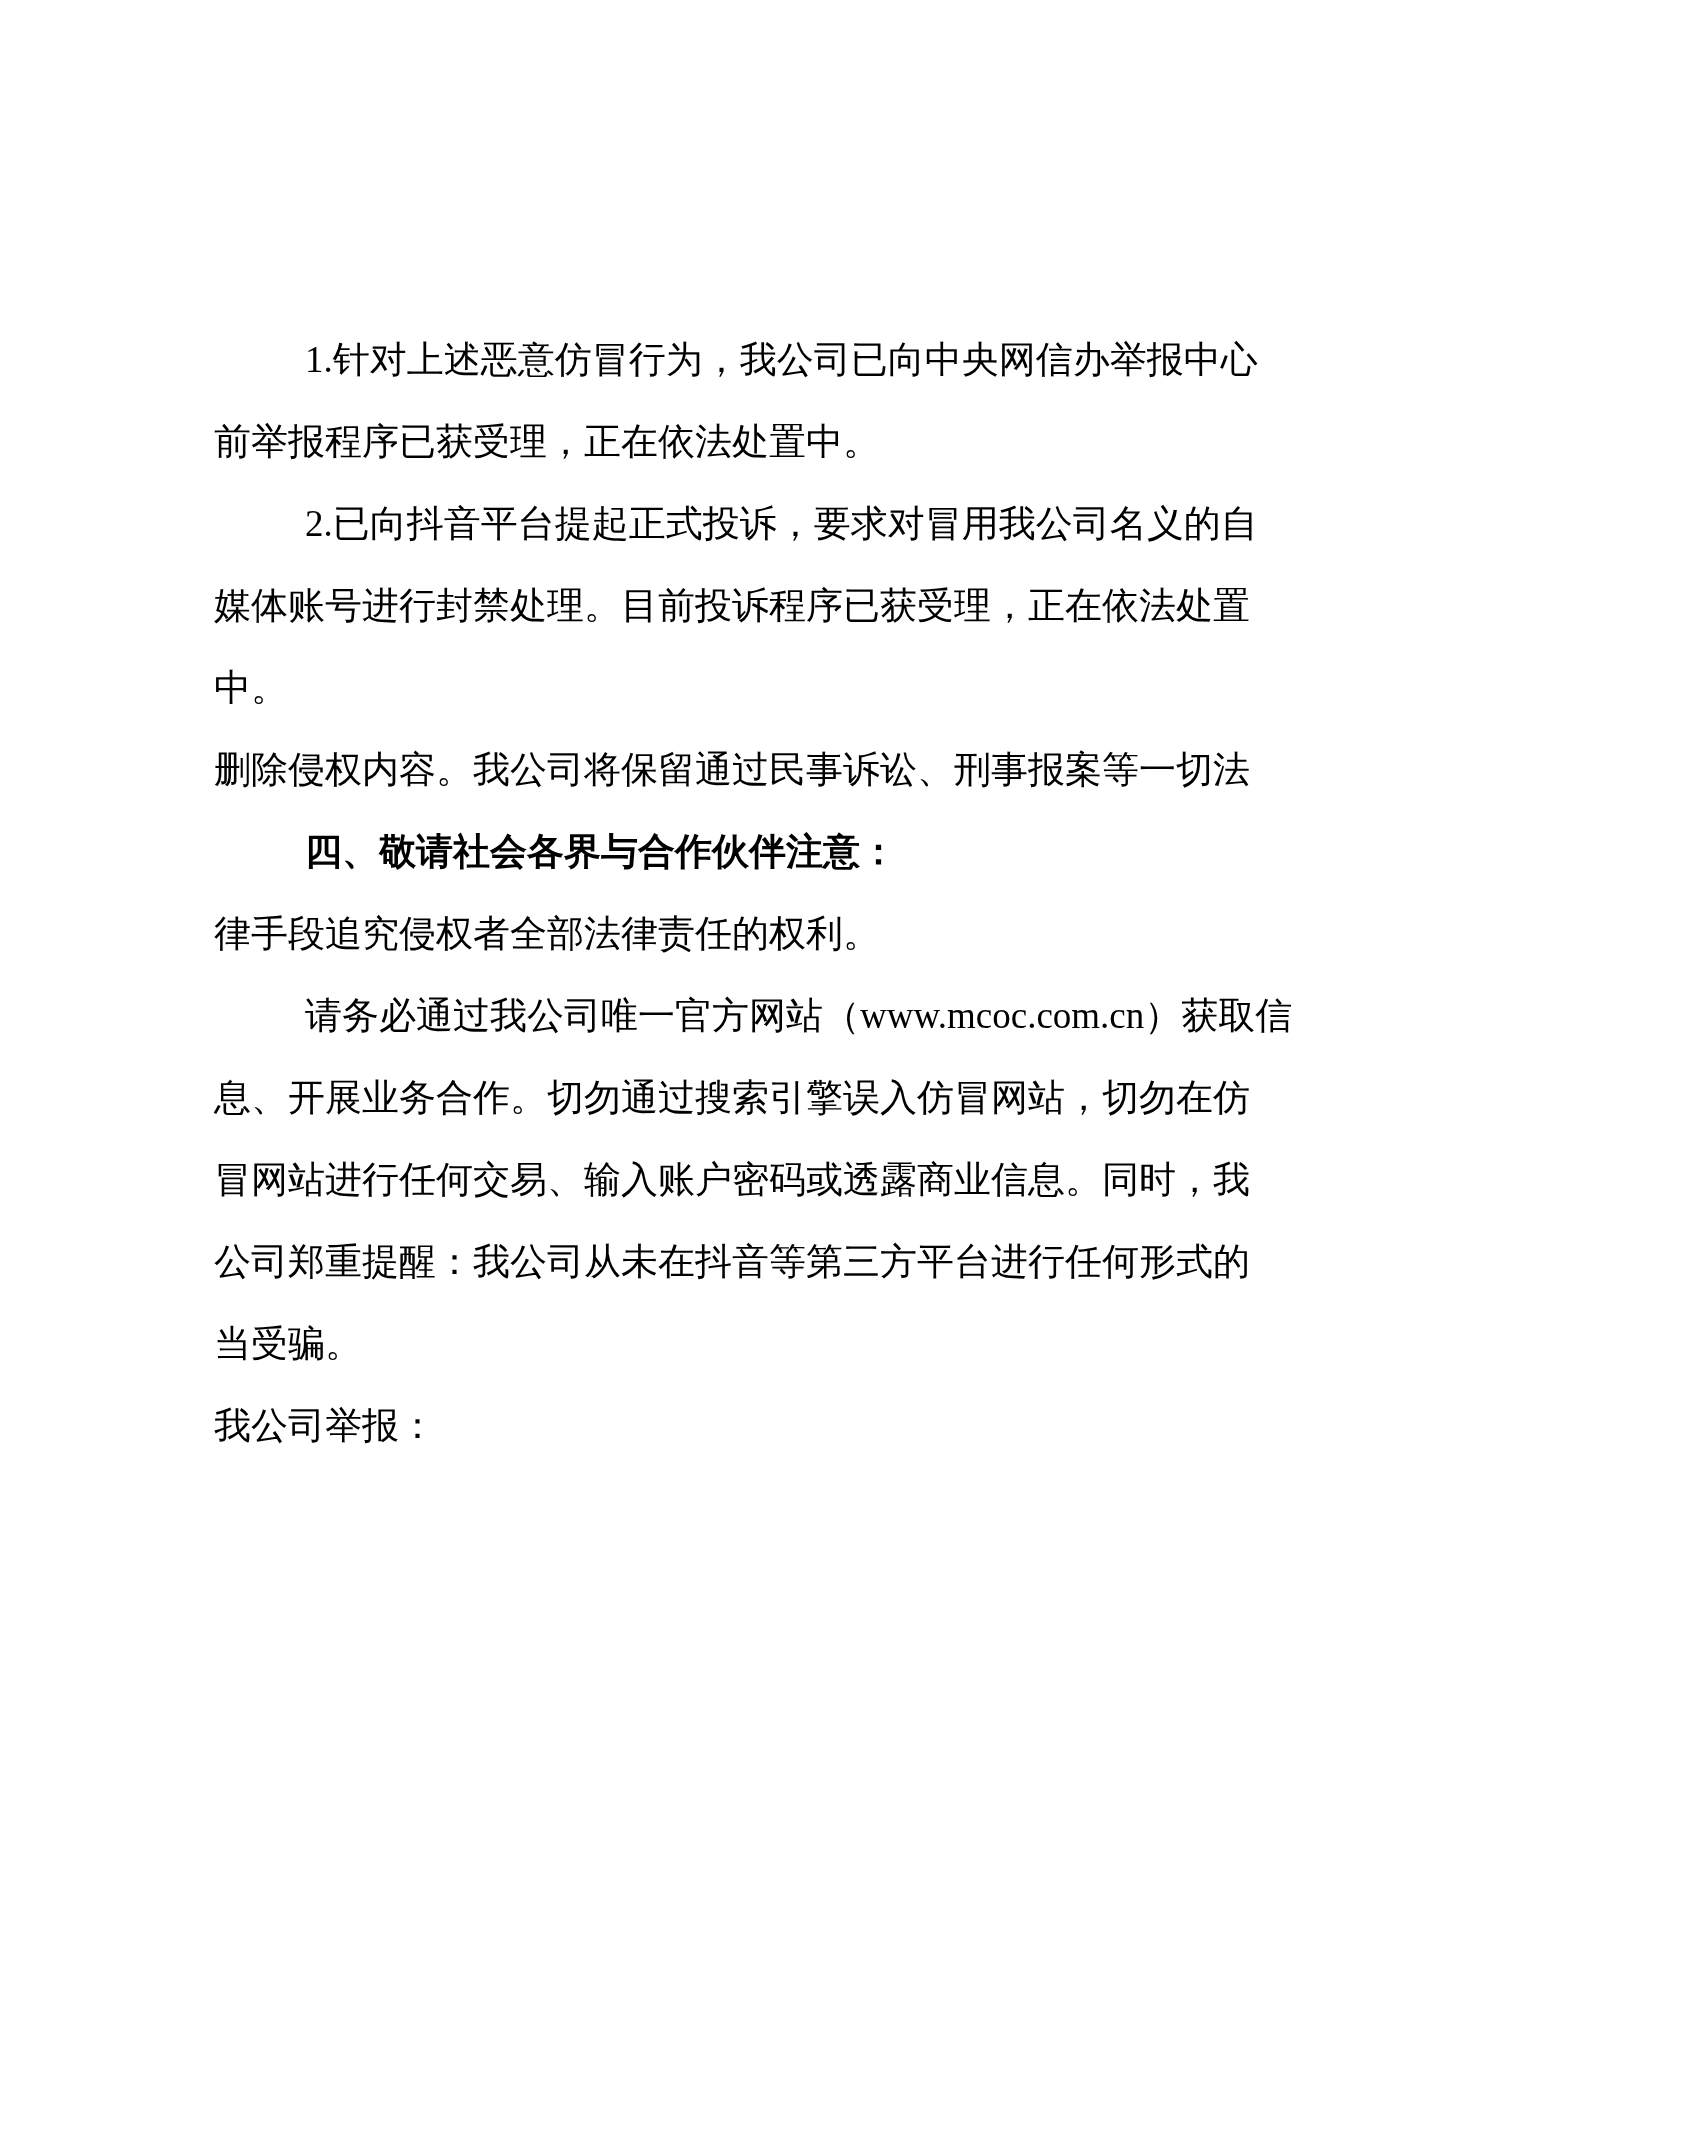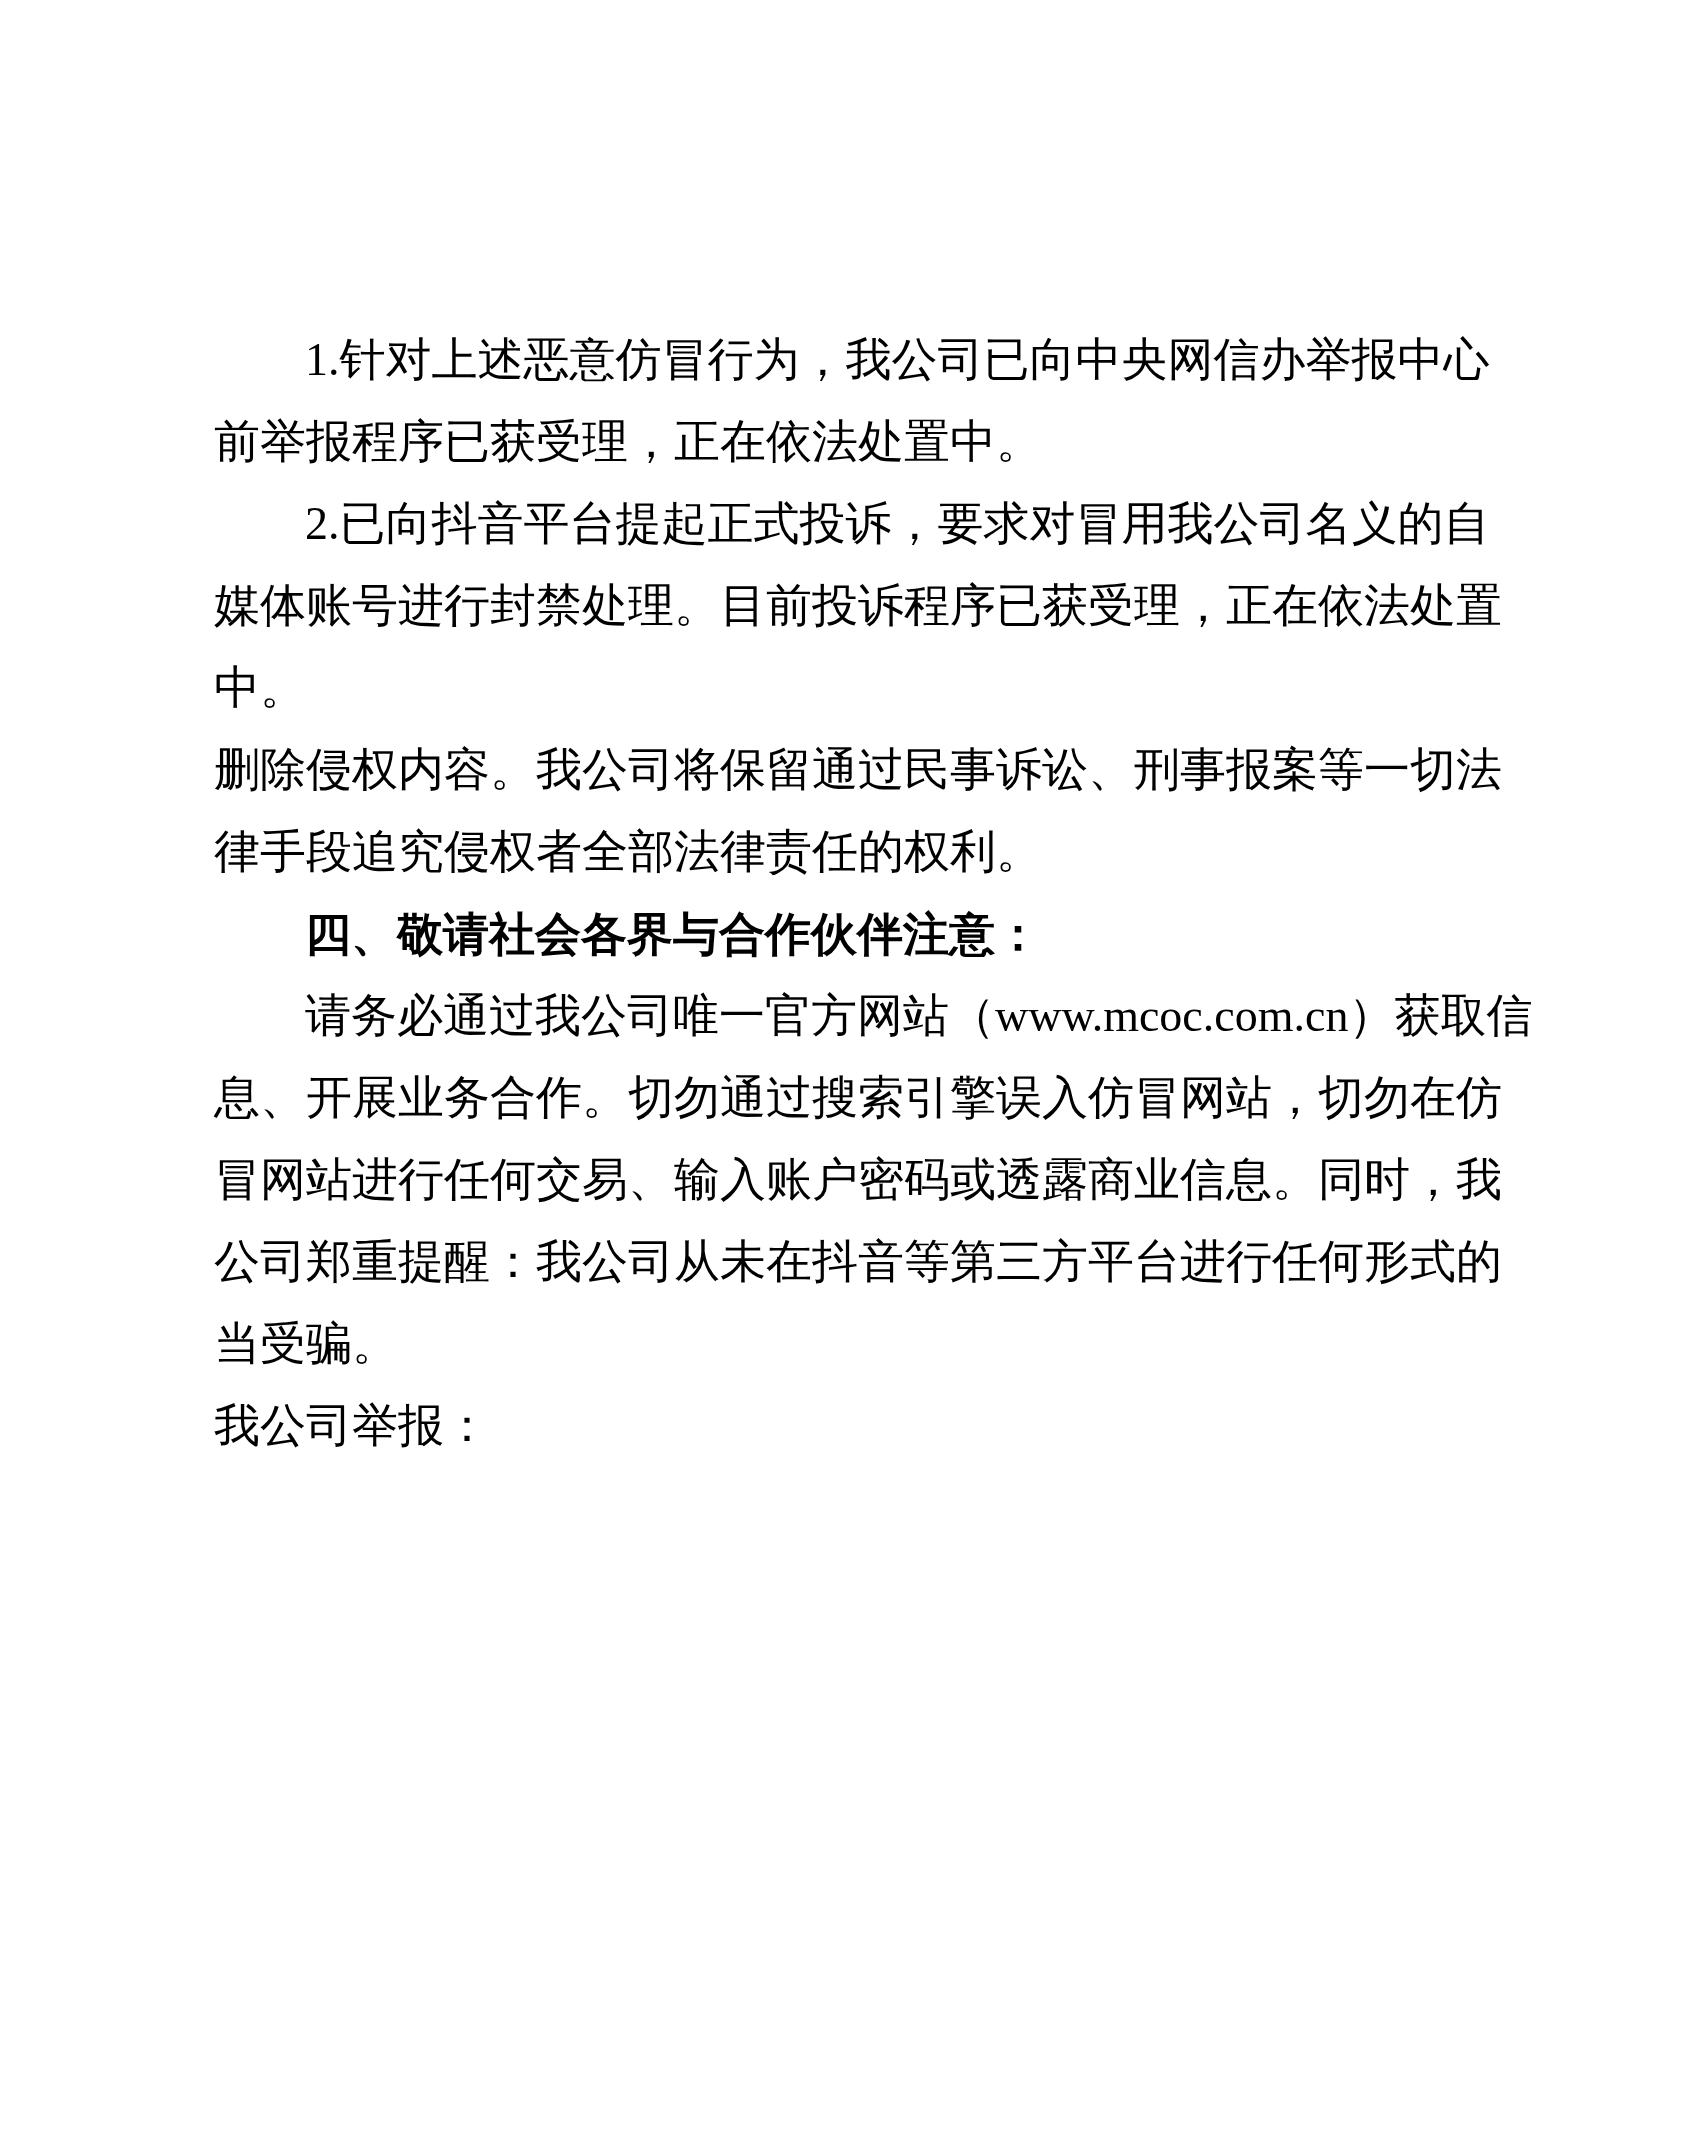--- a/index.html
+++ b/index.html
@@ -16,21 +16,21 @@
     font-family: "Liberation Serif", serif;
     overflow: hidden;
   }
   .content {
     position: absolute;
     left: 214px;
     top: 319px;
     width: 1284px;
   }
   .line {
-    font-size: 46px;
+    font-size: 37px;
     line-height: 82px;
     letter-spacing: 0;
     white-space: nowrap;
     font-family: "Liberation Serif", serif;
     font-weight: 400;
   }
   .line.indent {
     padding-left: 91px;
   }
   .line.heading {
@@ -42,22 +42,22 @@
 <body>
 
 <div class="page">
   <div class="content">
     <div class="line indent">1.针对上述恶意仿冒行为，我公司已向中央网信办举报中心</div>
     <div class="line">前举报程序已获受理，正在依法处置中。</div>
     <div class="line indent">2.已向抖音平台提起正式投诉，要求对冒用我公司名义的自</div>
     <div class="line">媒体账号进行封禁处理。目前投诉程序已获受理，正在依法处置</div>
     <div class="line">中。</div>
     <div class="line">删除侵权内容。我公司将保留通过民事诉讼、刑事报案等一切法</div>
+    <div class="line heading indent">四、敬请社会各界与合作伙伴注意：</div>
     <div class="line">律手段追究侵权者全部法律责任的权利。</div>
-    <div class="line heading indent">四、敬请社会各界与合作伙伴注意：</div>
     <div class="line indent">请务必通过我公司唯一官方网站（www.mcoc.com.cn）获取信</div>
     <div class="line">息、开展业务合作。切勿通过搜索引擎误入仿冒网站，切勿在仿</div>
     <div class="line">冒网站进行任何交易、输入账户密码或透露商业信息。同时，我</div>
     <div class="line">公司郑重提醒：我公司从未在抖音等第三方平台进行任何形式的</div>
     <div class="line">当受骗。</div>
     <div class="line">我公司举报：</div>
   </div>
 
 </div>
 

